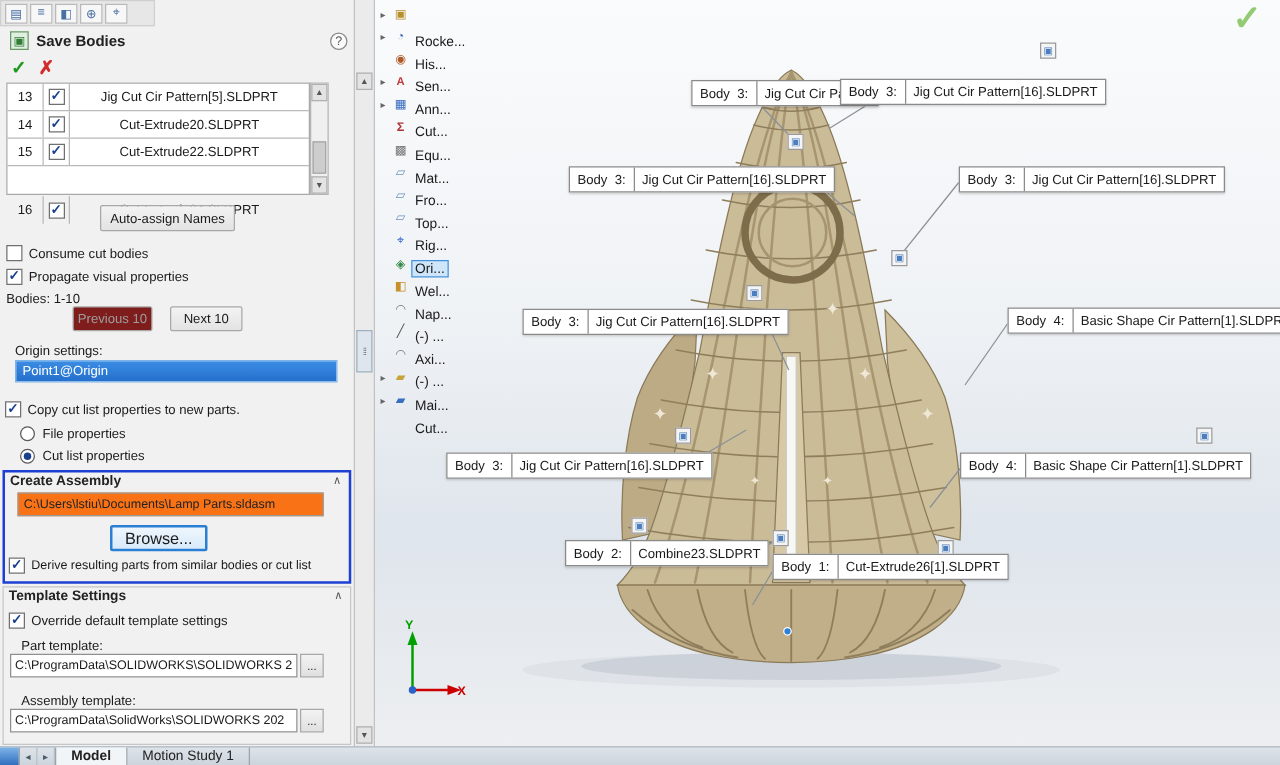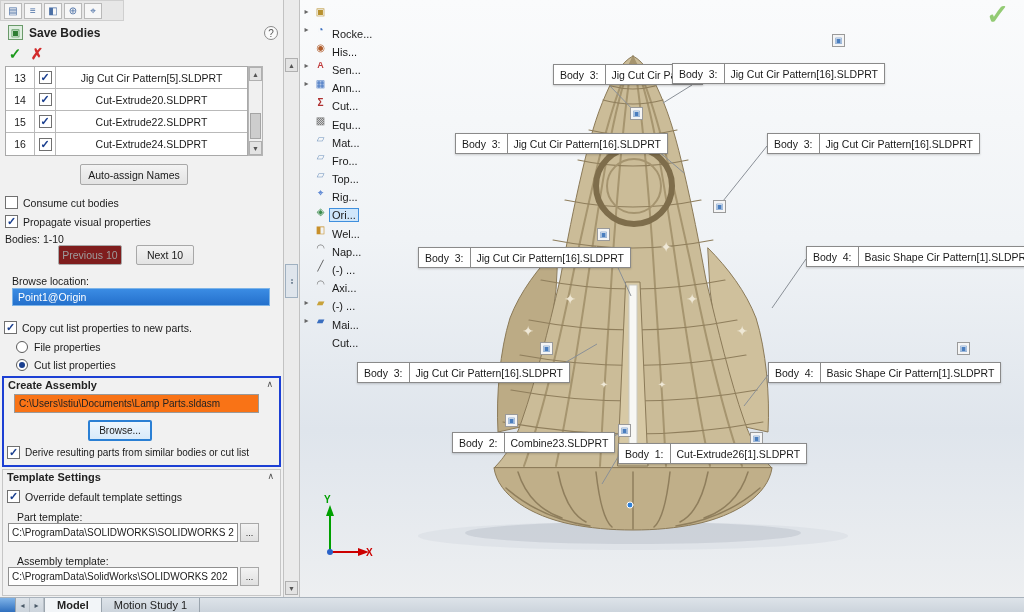--- a/index.html
+++ b/index.html
@@ -14,21 +14,21 @@
   .pm-title .ticn { width:15px; height:15px; background:#dfeee0; border:1px solid #6a9a6a; color:#2e7d32; font-size:10px; display:flex; align-items:center; justify-content:center; }
   .pm-title .ttxt { font-weight:bold; font-size:12px; color:#222;text-align:center; }
   .pm-help { position:absolute; left:264px; top:26px; width:14px; height:14px; border:1px solid #8a8a8a; border-radius:50%; font-size:10px; color:#555; display:flex; align-items:center; justify-content:center; background:#fbfbfb; }
   .okx { position:absolute; top:45px; font-size:15px; font-weight:bold; width:18px; text-align:center; cursor:default; }
   .ok { left:6px; color:#1d9a1d; }
   .nok { left:28px; color:#d22b2b; }
 
   
   .btable { position:absolute; left:5px; top:66px; width:243px; height:90px; background:#fff; border:1px solid #a9a9a9; }
   .trow { display:flex; height:22px; border-bottom:1px solid #b9b9b9; }
-  .trow:last-child { border-bottom:none; }
+  .trow:last-child { border-bottom:none;margin-top:24px; }
   .tnum { width:29px; border-right:1px solid #b9b9b9; display:flex; align-items:center; justify-content:center; font-size:10.5px; }
   .tchk { width:21px; border-right:1px solid #b9b9b9; display:flex; align-items:center; justify-content:center; }
   .tname { flex:1; display:flex; align-items:center; justify-content:center; font-size:10.5px; white-space:nowrap; overflow:hidden; }
   .cbx { width:13px; height:13px; border:1px solid #707070; background:#fff; display:flex; align-items:center; justify-content:center; font-size:11px; line-height:11px; color:#1a3f8f; font-weight:bold; }
   .vscroll { position:absolute; left:248px; top:66px; width:15px; height:90px; background:#f0f0f0; border:1px solid #b5b5b5; }
   .sbtn { position:absolute; left:0; width:13px; height:14px; background:#e3e3e3; border:1px solid #b0b0b0; font-size:7px; color:#555; display:flex; align-items:center; justify-content:center; }
   .sup { top:0; } .sdn { bottom:0; }
   .sthumb { position:absolute; left:1px; top:46px; width:11px; height:26px; background:#cdcdcd; border:1px solid #a5a5a5; }
 
   .btnstd { position:absolute; background:linear-gradient(#f3f3f3,#e3e3e3); border:1px solid #a8a8a8; font-size:10.5px; display:flex; align-items:center; justify-content:center; border-radius:2px; }
@@ -45,21 +45,21 @@
   .rb { width:12px; height:12px; border:1px solid #5a5a5a; border-radius:50%; background:#fff; display:flex; align-items:center; justify-content:center; }
   .rbdot { width:6px; height:6px; border-radius:50%; background:#1a3f8f; }
 
   .grp { position:absolute; left:2px; width:279px; background:#f1f1f1; }
   .grp-ca { top:376px; height:91px; border:2px solid #1c3fd4; }
   .grp-ts { top:469px; height:127px; border:1px solid #c6c6c6; }
   .grp-title { position:absolute; left:4px; top:1px; font-weight:bold; font-size:11px; color:#222; }
   .grp-caret { position:absolute; right:6px; top:1px; font-size:9px; color:#555; }
   .pathfield { position:absolute; background:#f97316; border:1px solid #9a9a9a; font-size:10px; display:flex; align-items:center; padding:0 4px; white-space:nowrap; overflow:hidden; color:#222; }
   .whitefield { position:absolute; background:#fff; border:1px solid #8f8f8f; font-size:10px; display:flex; align-items:center; padding:0 3px; white-space:nowrap; overflow:hidden; }
-  .browse { position:absolute; left:84px; top:42px; width:64px; height:21px; background:linear-gradient(#eef6fd,#d8eafa); border:2px solid #2a7fd4; font-size:10px; display:flex; align-items:center; justify-content:center; border-radius:2px; }
+  .browse { position:absolute; left:84px; top:42px; width:78px; height:21px; background:linear-gradient(#eef6fd,#d8eafa); border:2px solid #2a7fd4; font-size:13px; display:flex; align-items:center; justify-content:center; border-radius:2px; }
   .dots { position:absolute; width:19px; height:19px; background:linear-gradient(#f3f3f3,#e0e0e0); border:1px solid #a8a8a8; font-size:9px; display:flex; align-items:center; justify-content:center; }
 
   
   .pstrip { position:absolute; left:284px; top:0; width:16px; height:597px; background:#ebebeb; border-right:1px solid #c2c2c2; }
   .pstrip .sbtn { left:1px; }
   .pstrip .up { top:58px; }
   .pstrip .dn { top:578px; }
   .splitgrip { position:absolute; left:1px; top:264px; width:13px; height:34px; background:#dfe5ec; border:1px solid #9fb0c0; color:#5a6e82; font-size:8px; display:flex; align-items:center; justify-content:center; letter-spacing:-1px; }
 
   
@@ -183,21 +183,21 @@
         <span>✓</span>
       </span>
     <span>Propagate visual properties</span>
   </div>
 
   <div class="lbl" style="left:5px;top:233px">Bodies: 1-10</div>
 
   <div class="btnstd prevbtn">Previous 10</div>
   <div class="btnstd nextbtn">Next 10</div>
 
-  <div class="lbl" style="left:12px;top:275px">Browse location:</div>
+  <div class="lbl" style="left:12px;top:275px">Origin settings:</div>
   <div class="originfield">Point1@Origin</div>
 
   <div class="cbrow" style="top:321px;left:4px">
     <span class="cbx">
         <span>✓</span>
       </span>
     <span>Copy cut list  properties to new parts.</span>
   </div>
   <div class="rrow" style="top:341px">
     <span class="rb"></span>

